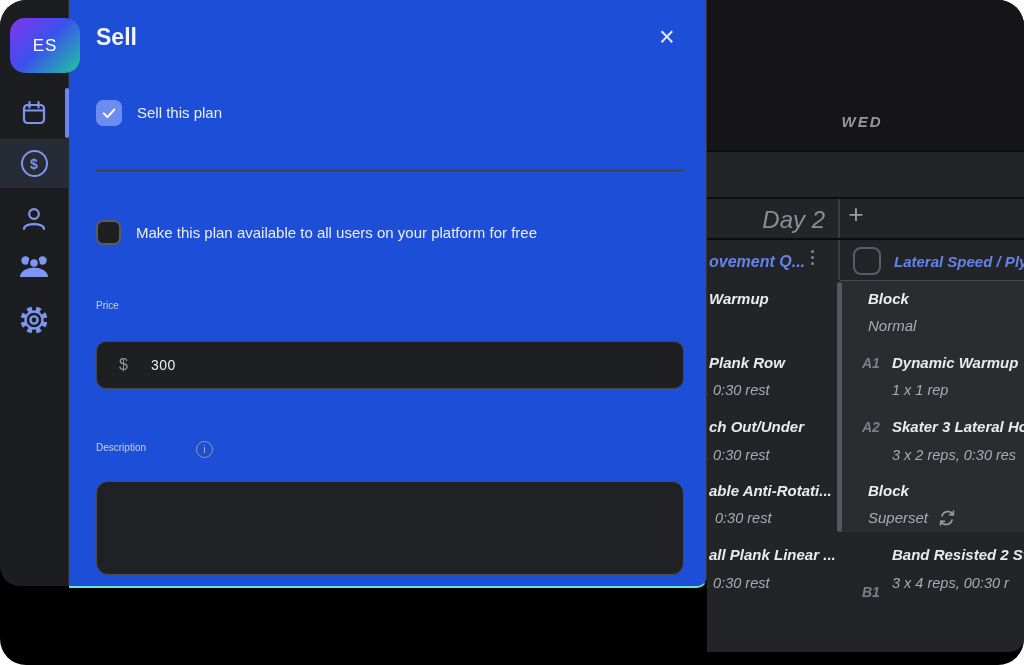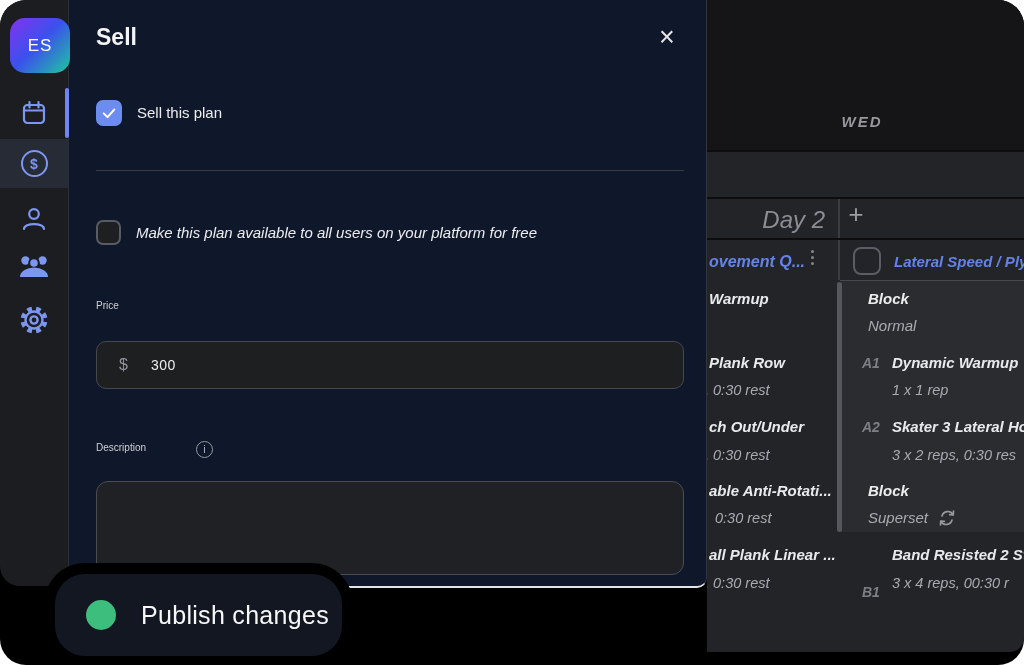--- a/index.html
+++ b/index.html
@@ -55,43 +55,43 @@
   .p-txt { position:absolute; white-space:nowrap; line-height:20px; }
   .p-name { color:#e9eaec; font-size:15px; font-weight:700; }
   .p-detail { color:#a9abb0; font-size:14.5px; }
   .p-tag { color:#7d7f85; font-size:14px; font-weight:700; }
   .p-block { color:#eceded; font-size:15px; font-weight:700; }
   .p-sub { color:#a9abb0; font-size:15px; display:flex; align-items:center; gap:10px; }
 
   
   .modal {
     position:absolute; left:69px; top:0; width:638px; height:588px;
-    background:#0f172a; z-index:3;
-    border-right:1px solid #35363a; border-bottom:2px solid #e5e5e5;
+    background:#1d4ed8; z-index:3;
+    border-right:1px solid #35363a; border-bottom:2px solid #5eead4;
     border-radius:0 0 10px 0;
   }
   .modal-title { position:absolute; left:27px; top:24px; color:#f4f4f5; font-size:23px; font-weight:600; }
   .modal-close {
     position:absolute; left:581px; top:20px; width:34px; height:34px;
     color:#e6e6e8; font-size:27px; font-weight:300; line-height:34px; text-align:center; cursor:pointer;
   }
   .cb {
     position:absolute; border-radius:7px; cursor:pointer;
   }
   .cb-checked {
     left:27px; top:100px; width:26px; height:26px; background:#6d8cf0;
     display:flex; align-items:center; justify-content:center;
   }
   .cb-unchecked {
     left:27px; top:220px; width:25px; height:25px;
     border:2px solid #585b61; background:#1e1f21;
   }
   .cb-label { position:absolute; color:#ededee; font-size:15px; }
   .lbl-sell { left:68px; top:104px; }
-  .lbl-free { left:67px; top:224px;font-style:italic; }
+  .lbl-free { left:67px; top:224px; }
   .modal-divider { position:absolute; left:27px; top:170px; width:588px; height:1px; background:#3a3b3f; }
   .field-label { position:absolute; color:#cfd0d3; font-size:10px; }
   .lbl-price { left:27px; top:300px; }
   .lbl-desc  { left:27px; top:442px; }
   .info-icon {
     position:absolute; left:127px; top:441px; width:17px; height:17px;
     border:1.5px solid #9599a0; border-radius:50%;
     color:#aeb1b7; font-size:11px; line-height:14px; text-align:center; cursor:pointer;
   }
   .price-input {
@@ -106,21 +106,21 @@
     background:#202124; border:1px solid #4a4c51; border-radius:12px; cursor:text;
   }
 
   
   .sidebar {
     position:absolute; left:0; top:0; width:69px; height:586px;
     background:#1c1d20; border-right:1px solid #2d2e32;
     border-radius:26px 0 0 20px; z-index:4;
   }
   .logo {
-    position:absolute; left:10px; top:18px; width:60px; height:55px; border-radius:15px;
+    position:absolute; left:10px; top:18px; width:70px; height:55px; border-radius:15px;
     background:linear-gradient(135deg, #8333ee 0%, #3a52ec 48%, #1fc89e 100%);
     display:flex; align-items:center; justify-content:center;
     color:#fff; font-size:17px; letter-spacing:1px; cursor:pointer;
   }
   .nav-item { position:absolute; left:0; width:68px; display:flex; align-items:center; justify-content:center; cursor:pointer; }
   .ni-calendar { top:88px;  height:50px; }
   .ni-payments { top:139px; height:49px; background:#272b35; }
   .ni-profile  { top:199px; height:40px; }
   .ni-team     { top:246px; height:42px; }
   .ni-settings { top:298px; height:44px; }
@@ -265,18 +265,14 @@
     <div class="nav-item ni-settings">
       <svg width="32" height="32" viewBox="0 0 32 32">
         <circle cx="16" cy="16" r="11" fill="none" stroke="#7d96f2" stroke-width="5" stroke-dasharray="4.6 4.0" transform="rotate(10 16 16)"></circle>
         <circle cx="16" cy="16" r="9" fill="#1c1d20"></circle>
         <circle cx="16" cy="16" r="8.5" fill="none" stroke="#7d96f2" stroke-width="2.4"></circle>
         <circle cx="16" cy="16" r="3.6" fill="none" stroke="#7d96f2" stroke-width="2.4"></circle>
       </svg>
     </div>
   </div>
 
-  <div class="publish-btn">
-    <div class="publish-dot"></div>
-    <div class="publish-label">Publish changes</div>
-  </div>
 
 </div>
 
 </body></html>

